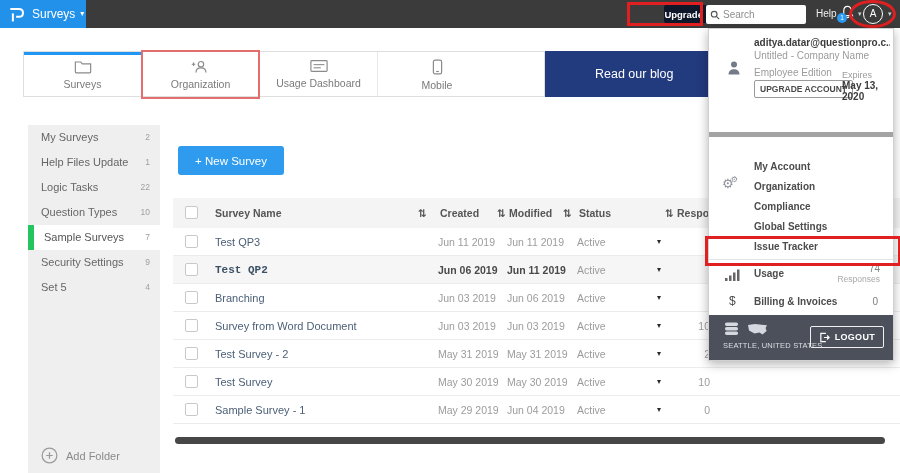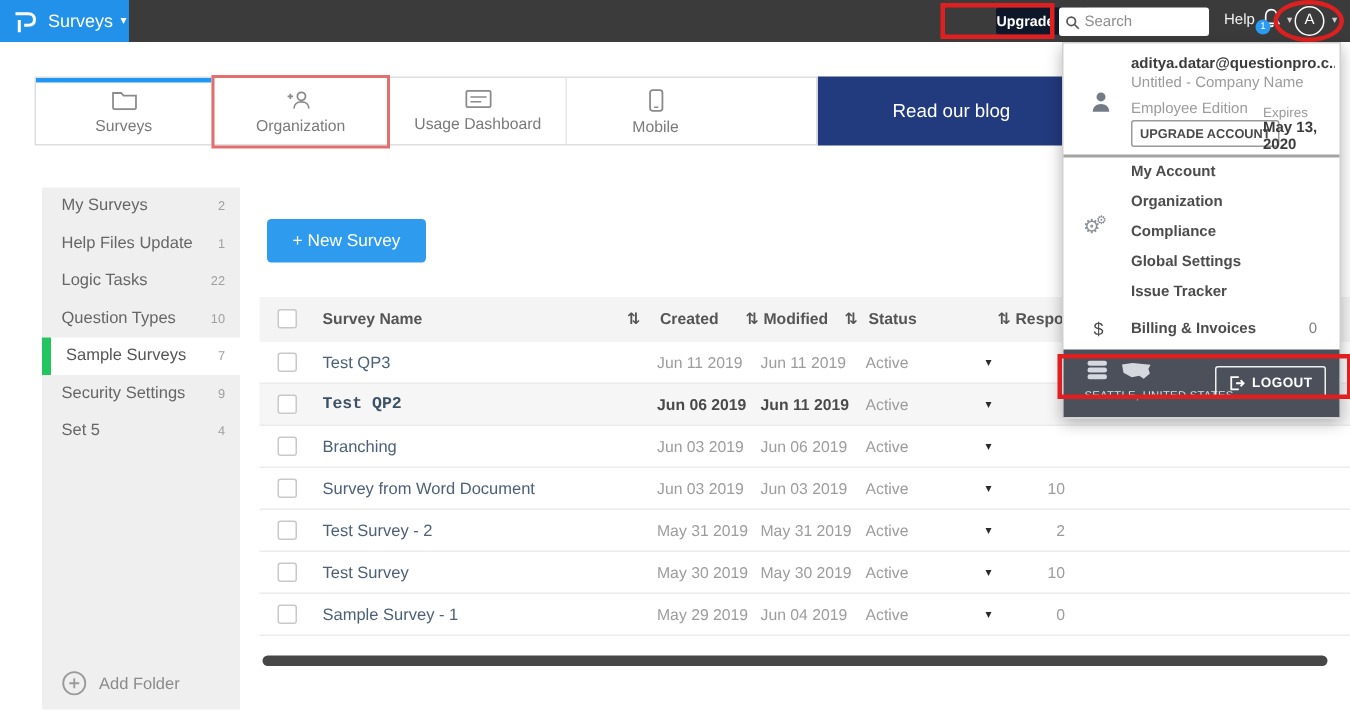--- a/index.html
+++ b/index.html
@@ -92,21 +92,21 @@
     font-weight:bold; color:#3c3c3c; white-space:nowrap; overflow:hidden; }
   #dd-company { position:absolute; left:45px; top:21px; font-size:10px; color:#9b9b9b; }
   #dd-person-icon { position:absolute; left:17px; top:31px; }
   #dd-edition { position:absolute; left:45px; top:38px; font-size:10px; color:#9b9b9b; }
   #dd-upgrade-acc { position:absolute; left:45px; top:51px; background:#fff;
     border:1px solid #9a9a9a; border-radius:2px; font-size:8.5px; font-weight:bold;
     color:#4a4a4a; padding:3px 5px; cursor:pointer; font-family:inherit; }
   #dd-expires-label { position:absolute; left:133px; top:41px; font-size:9px; color:#9b9b9b; }
   #dd-expires-date { position:absolute; left:133px; top:51px; font-size:10px;
     font-weight:bold; color:#3c3c3c; }
-  #dd-menu { position:relative; border-top:2px solid #a3a3a3; padding:0 0 2px 0; }
+  #dd-menu { position:relative; border-top:5px solid #a3a3a3; padding:20px 0 2px 0;margin-top:29px; }
   .dd-item { height:20px; line-height:20px; padding-left:45px; font-size:10px;
     font-weight:600; color:#4c4c4c; cursor:pointer; }
   #gears-icon { position:absolute; left:13px; top:39px; color:#8b909a; font-size:13px;
     font-family:"DejaVu Sans",sans-serif; }
   #gears-icon .g2 { font-size:8px; position:relative; top:-6px; left:-3px; }
   #dd-usage { position:relative; height:30px; border-top:1px solid #e6e6e6; cursor:pointer; }
   #dd-usage svg { position:absolute; left:16px; top:9px; }
   #usage-label { position:absolute; left:45px; top:8px; font-size:10px; font-weight:600; color:#4c4c4c; }
   #usage-value { position:absolute; right:13px; top:3px; font-size:10px; color:#7e7e7e; }
   #usage-unit { position:absolute; right:13px; top:14px; font-size:8.5px; color:#a8a8a8; }
@@ -341,20 +341,31 @@
 
   <div id="dd-menu">
     <div class="dd-item">My Account</div>
     <div class="dd-item">Organization</div>
     <div class="dd-item">Compliance</div>
     <div class="dd-item">Global Settings</div>
     <div class="dd-item">Issue Tracker</div>
     <span id="gears-icon">⚙<span class="g2">⚙</span></span>
   </div>
 
+  <div id="dd-usage">
+    <svg width="16" height="12" viewBox="0 0 16 12">
+      <rect x="0" y="9" width="2.5" height="3" fill="#666"></rect>
+      <rect x="4" y="6.5" width="2.5" height="5.5" fill="#666"></rect>
+      <rect x="8" y="3.5" width="2.5" height="8.5" fill="#666"></rect>
+      <rect x="12" y="0.5" width="2.5" height="11.5" fill="#666"></rect>
+    </svg>
+    <span id="usage-label">Usage</span>
+    <span id="usage-value">74</span>
+    <span id="usage-unit">Responses</span>
+  </div>
 
   <div id="dd-billing">
     <span id="dollar-icon">$</span>
     <span id="billing-label">Billing &amp; Invoices</span>
     <span id="billing-value">0</span>
   </div>
   <div id="billing-annotation"></div>
 
   <div id="dd-footer">
     <svg id="stack-icon" width="15" height="14" viewBox="0 0 15 14">

